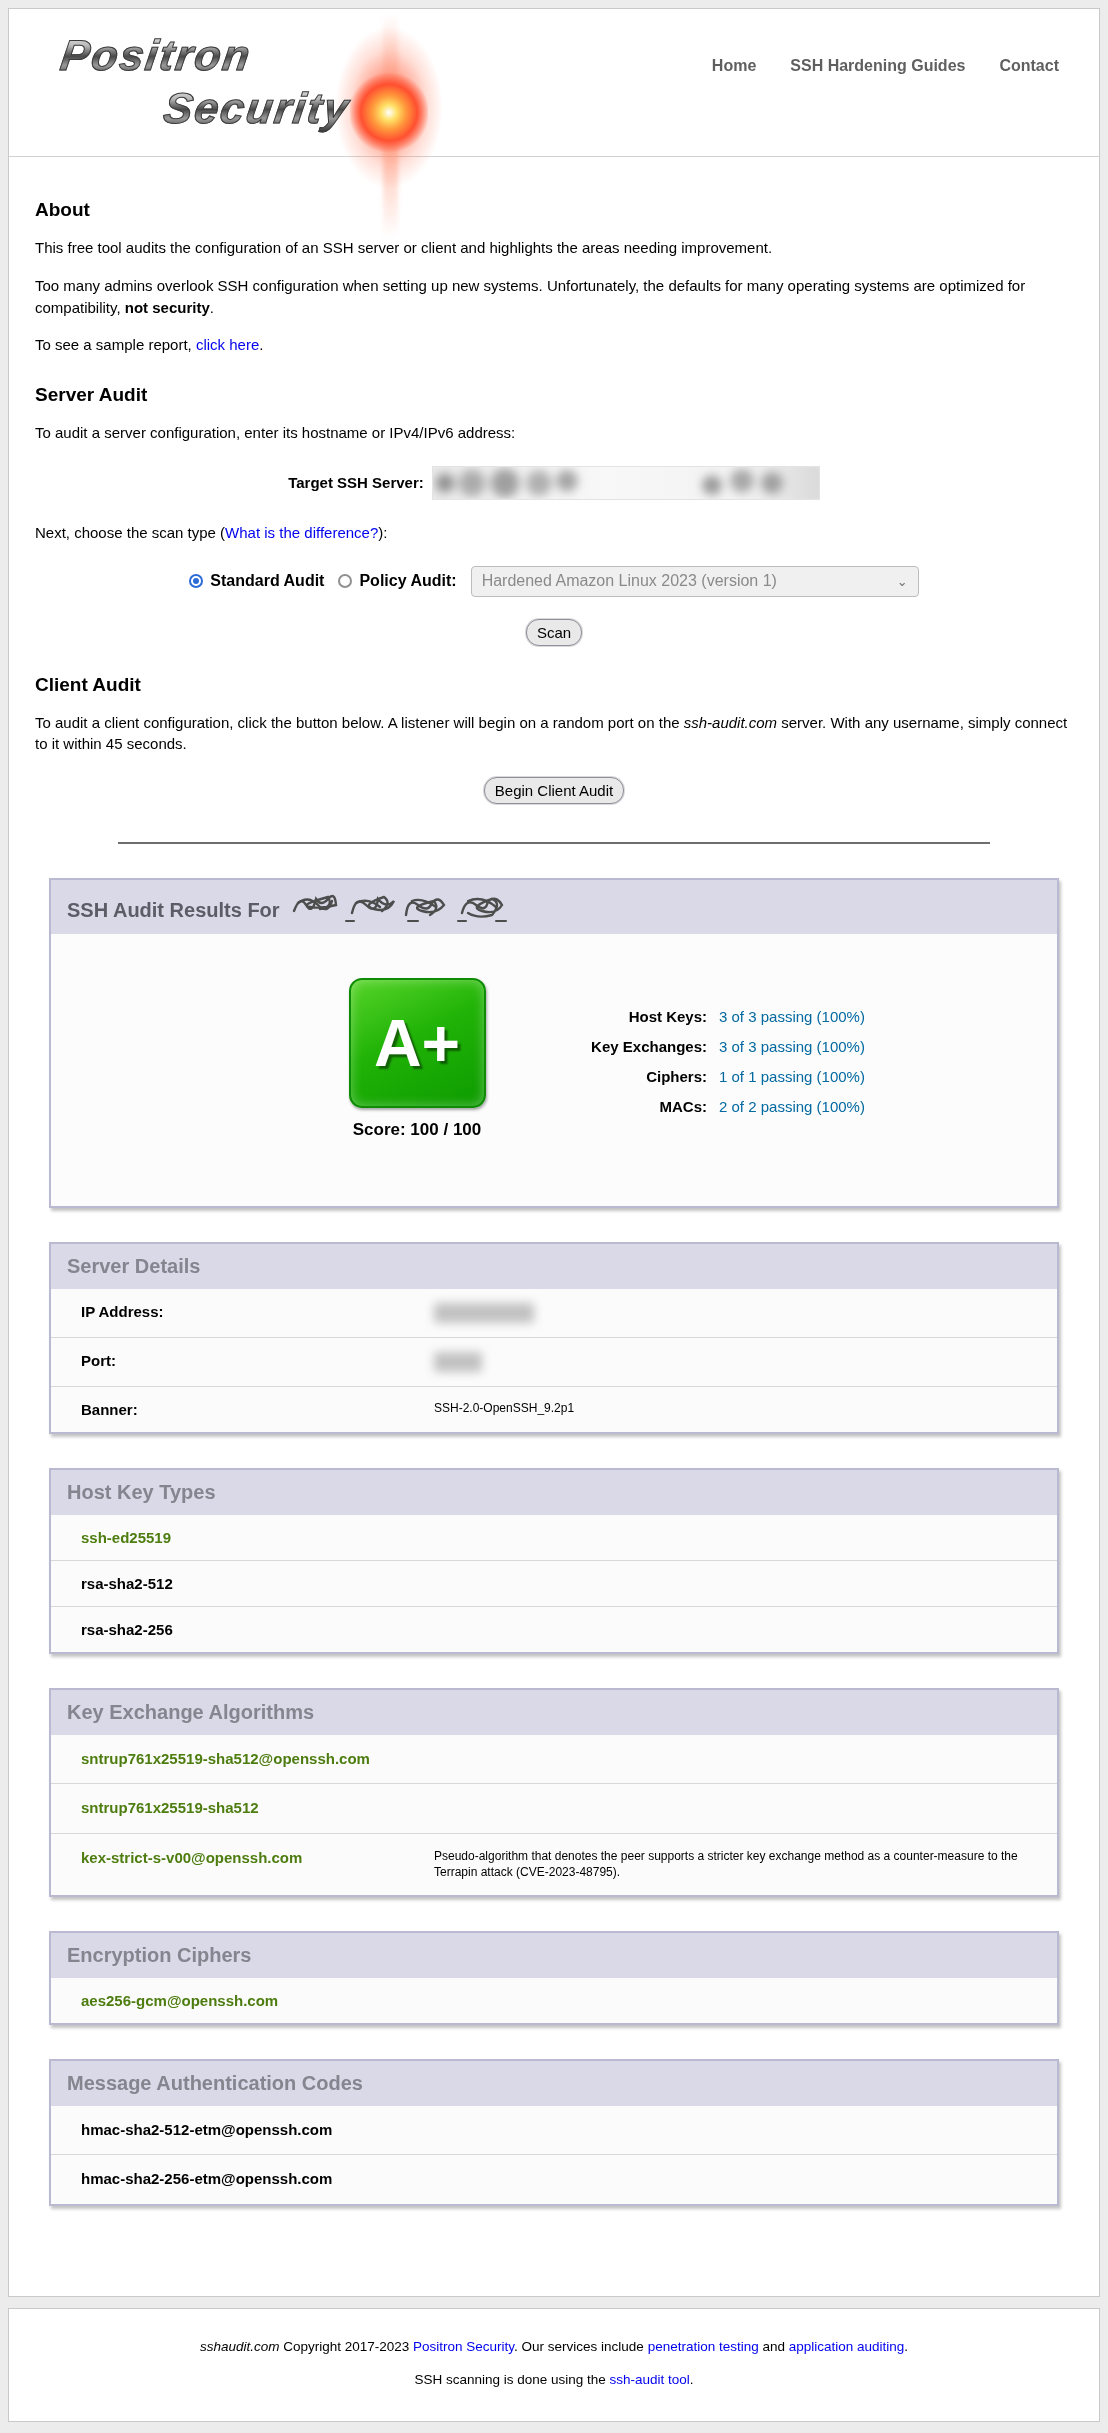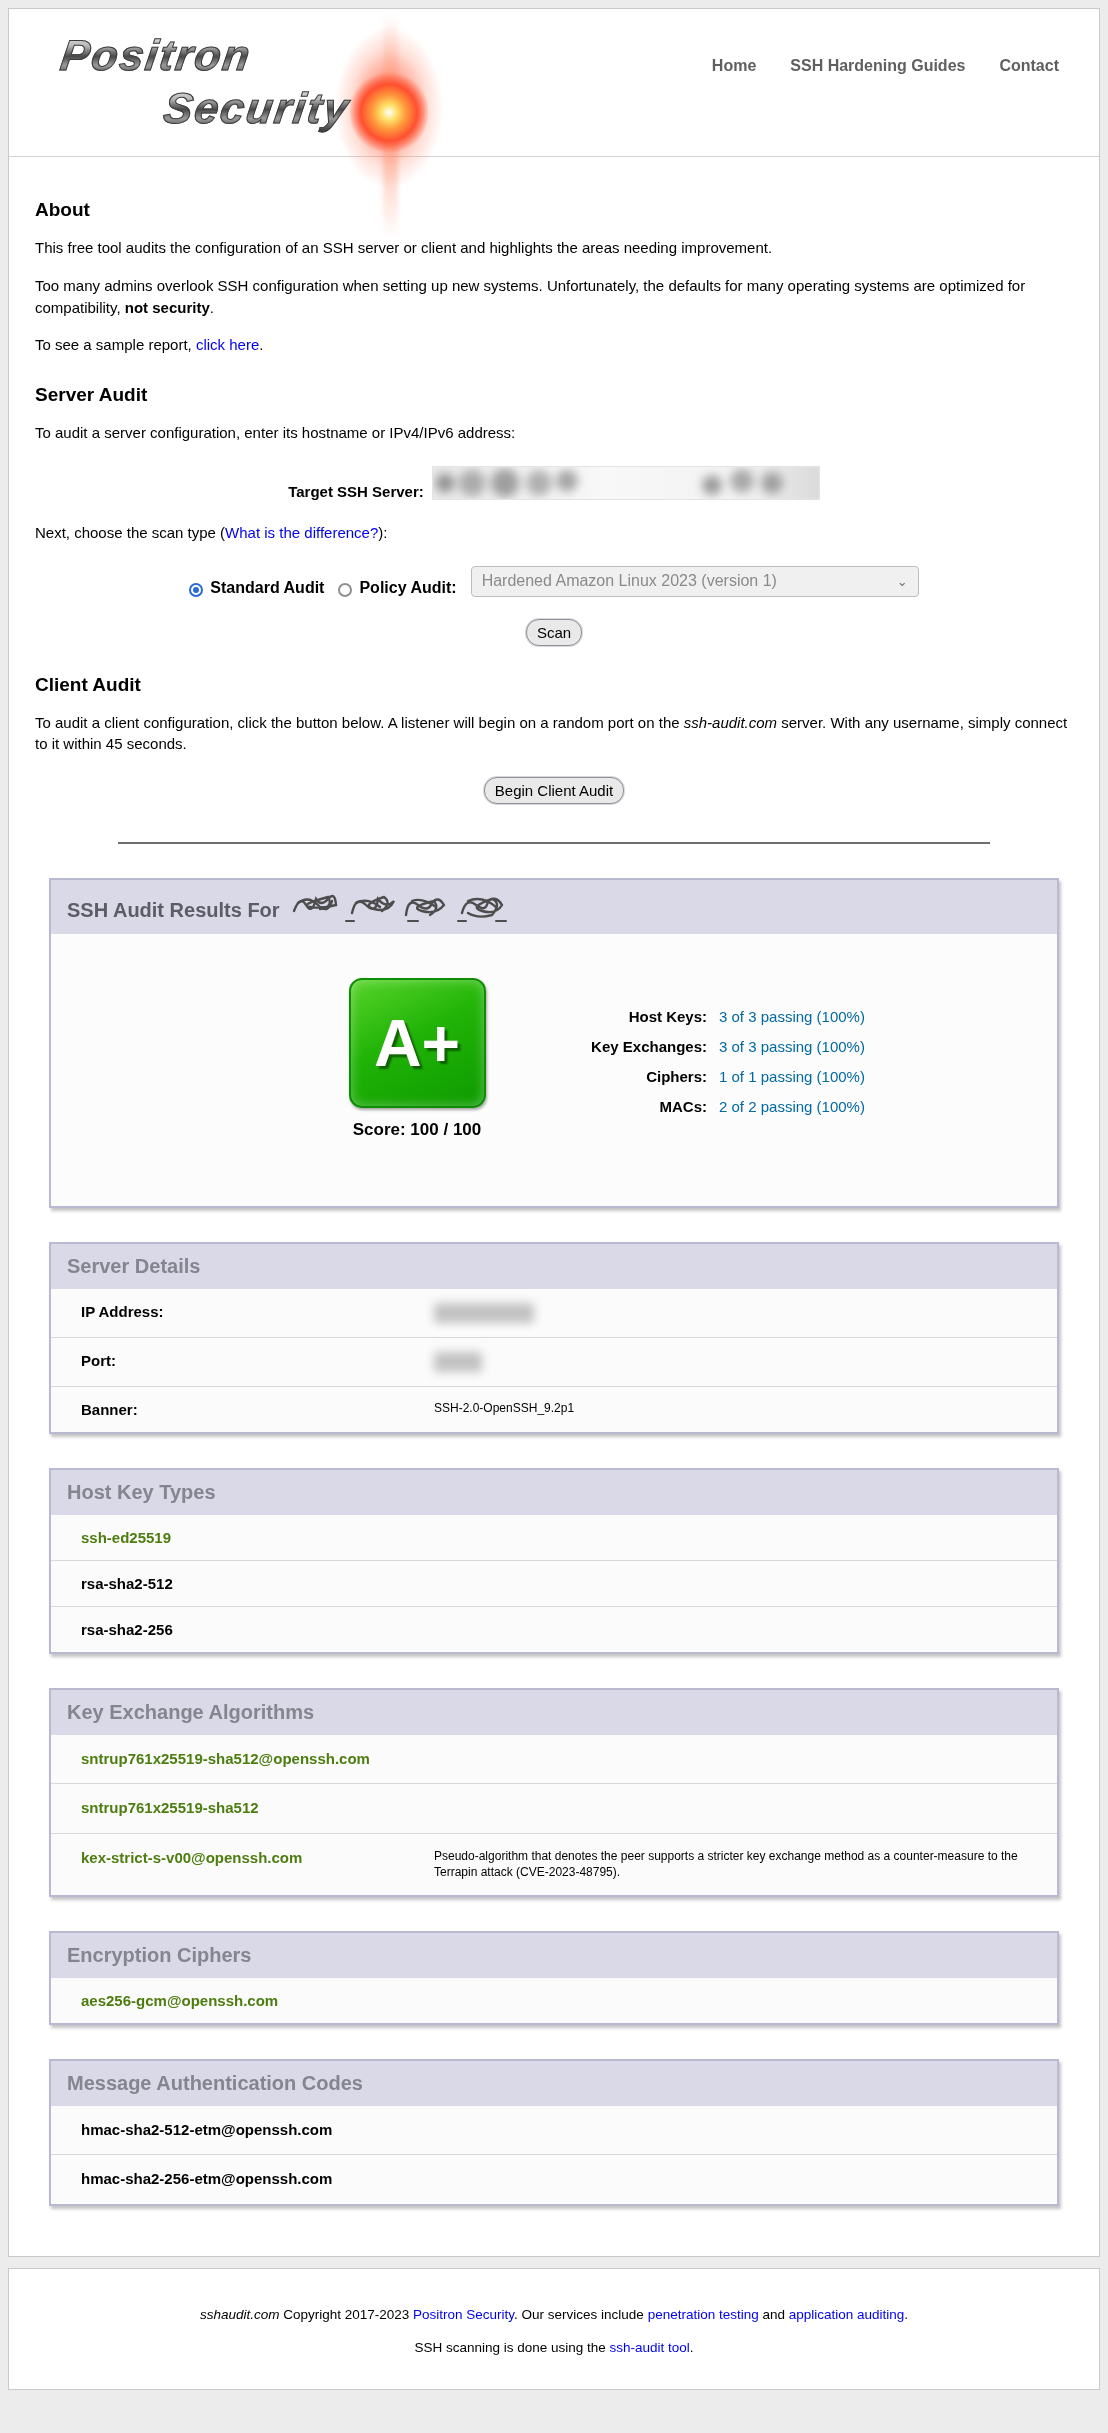--- a/index.html
+++ b/index.html
@@ -38,26 +38,26 @@
     filter:blur(2px);
   }
   .starburst .core {
     position:absolute; left:24%; top:26%; width:52%; height:36%;
     background:radial-gradient(circle at 50% 50%, #ffffff 0%, #ffe066 14%, #ff9a3c 30%, #ff5030 50%, rgba(255,80,48,0) 72%);
   }
   .top-nav { position:absolute; right:40px; top:48px; display:flex; gap:34px;margin-left:24px; }
   .top-nav a { color:#5f5f5f; font-weight:bold; font-size:16px; text-decoration:none; cursor:pointer; }
 
   
-  .content { padding:14px 26px 20px 26px; }
+  .content { padding:14px 26px 60px 26px; }
   h2.sec { font-size:19px; font-weight:bold; margin:28px 0 10px 0; }
   p.body-text { font-size:15px; line-height:1.45; margin:16px 0; }
   a.inline-link { color:#0000ee; text-decoration:none; cursor:pointer; }
 
-  .center-row { display:flex; justify-content:center; align-items:flex-end; margin:22px 0; }
+  .center-row { display:flex; justify-content:center; align-items:center; margin:22px 0; }
   .field-label { font-weight:bold; font-size:15px; margin-right:8px; }
   .redacted-input {
     width:388px; height:34px; background:#fbfbfb; border:1px solid #e3e3e3;
     position:relative; overflow:hidden;
   }
   .redacted-input .blobs {
     position:absolute; inset:-6px;
     background:
       radial-gradient(circle at 18px 50%, #8f8f8f 5px, rgba(0,0,0,0) 13px),
       radial-gradient(circle at 45px 50%, #ababab 9px, rgba(0,0,0,0) 17px),
@@ -128,21 +128,21 @@
   .alg-name { width:230px; font-weight:bold; font-size:15px; overflow-wrap:break-word; line-height:1.35; }
   .alg-note { line-height:1.4; }
   .good { color:#4d7c0f; }
   .neutral { color:#000000; }
   .blur-blob { display:inline-block; height:20px; border-radius:3px; background:#c2c2c2; filter:blur(5px); vertical-align:middle; }
   .blur-ip { width:100px; }
   .blur-port { width:48px; }
 
   
   .site-footer { margin-top:11px; padding:30px 20px 34px 20px; text-align:center; font-size:13.5px; }
-  .site-footer .fline { margin:8px 0 18px 0; }
+  .site-footer .fline { margin:0 0 18px 0; }
   .site-footer .fline:last-child { margin-bottom:0; }
   .site-footer a { color:#0000ee; text-decoration:none; cursor:pointer; }
   .em { font-style:italic; }
 </style>
 </head>
 <body>
 
 <div class="panel">
 
   <div class="site-header">

